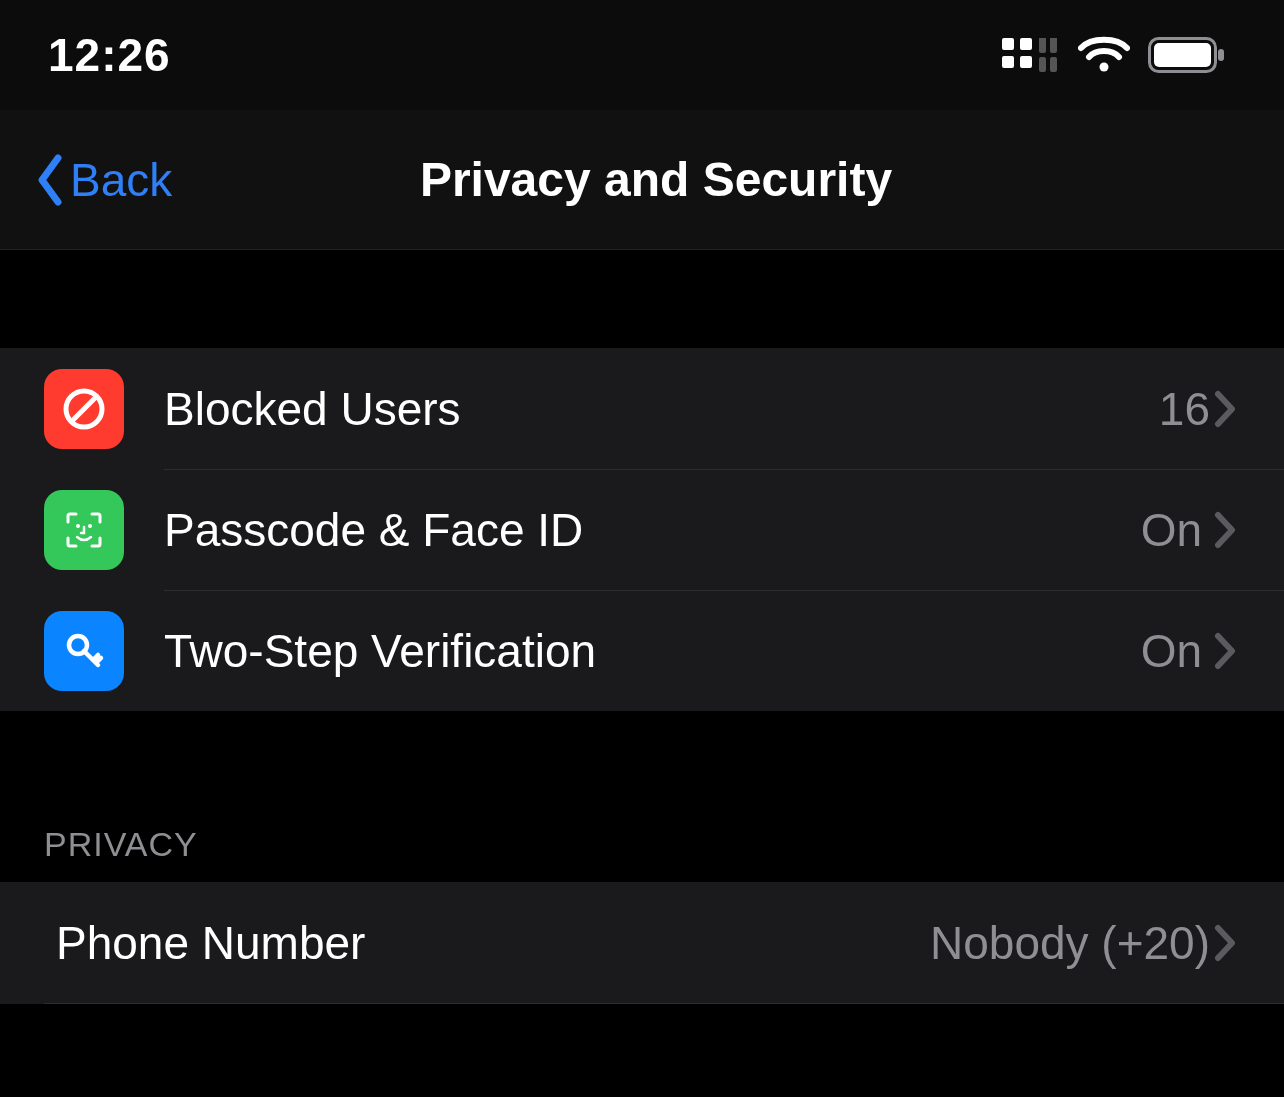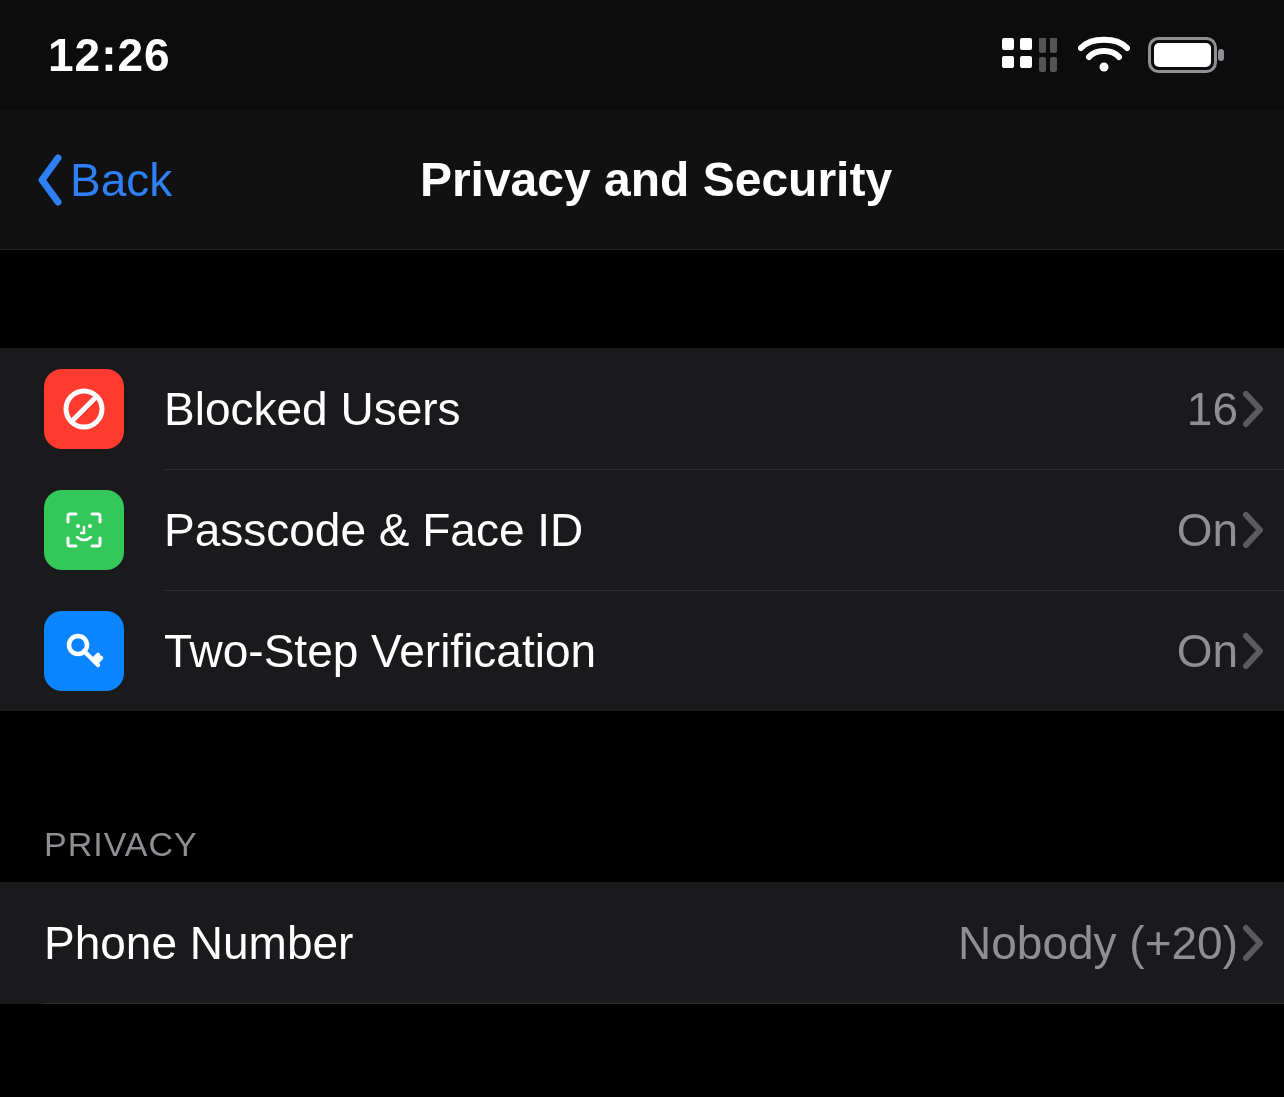--- a/index.html
+++ b/index.html
@@ -25,22 +25,22 @@
     .section-gap-top { height:98px; background:#000; }
     .section-gap-mid { height:114px; background:#000; }
 
     .header-label { color:#8e8e93; font-size:34px; letter-spacing:1px;
       padding:0 44px 18px 44px; background:#000; }
 
     .row { height:121px; display:flex; align-items:center;
       padding-left:44px; cursor:pointer; }
     .row + .row .row-inner { border-top:1px solid #2d2d30; }
     .row-inner { flex:1; height:100%; display:flex; align-items:center;
-      padding-right:20px; }
-    .row-inner.divider-top { border-top:1px solid #2d2d30; }
+      padding-right:48px; }
+    .row-inner.divider-top { border-top:1px solid #2d2d30;gap:8px; }
 
     .row-icon { width:80px; height:80px; border-radius:18px; margin-right:40px;
       flex-shrink:0; display:flex; align-items:center; justify-content:center; }
     .row-icon svg { width:48px; height:48px; }
 
     .row-label { font-size:46px; font-weight:400; color:#fff; flex:1; }
     .row-value { font-size:46px; color:#8e8e93; margin-right:4px; white-space:nowrap; }
 
     
     .ic-blocked   { background:#ff3b30; }
@@ -49,21 +49,21 @@
 
     
     .chevron-right { width:22px; height:38px; flex-shrink:0; }
     .chevron-right path { stroke:#5a5a5f; stroke-width:6; fill:none;
       stroke-linecap:round; stroke-linejoin:round; }
     .chevron-left { width:28px; height:52px; }
     .chevron-left path { stroke:#2f7ff6; stroke-width:7; fill:none;
       stroke-linecap:round; stroke-linejoin:round; }
 
     
-    .row.noicon .row-label { margin-left:0; }
+    .row.noicon .row-label { margin-left:12px; }
     .section-privacy .row { padding-left:44px; }
     .section-privacy .row-inner { border-top:none; }
 
     
     .trailing-divider { height:1px; background:#2d2d30; margin-left:44px; }
   </style>
 </head>
 <body>
 
 <div class="statusbar">

